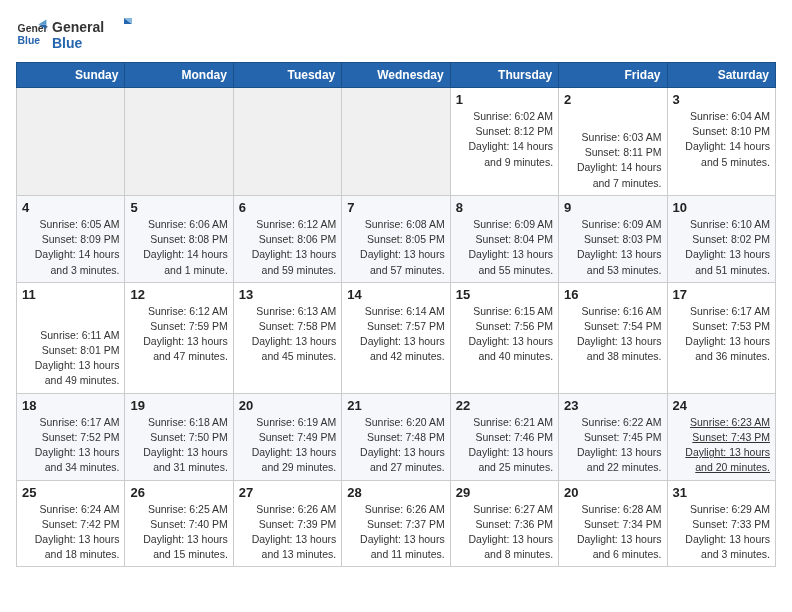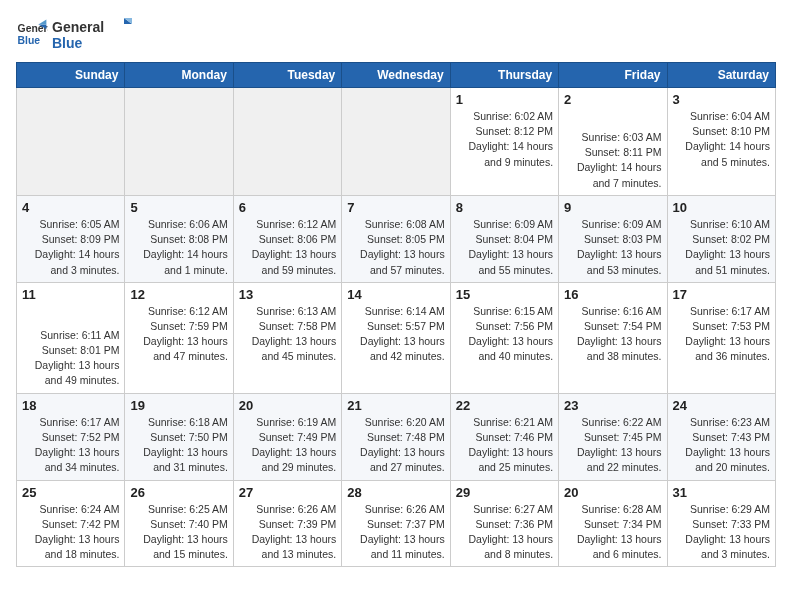--- a/index.html
+++ b/index.html
@@ -218,21 +218,21 @@
         <td>
           <span class="day-number">13</span>
           <div class="day-info" style="white-space: pre-line;">Sunrise: 6:13 AM
 Sunset: 7:58 PM
 Daylight: 13 hours
 and 45 minutes.</div>
         </td>
         <td>
           <span class="day-number">14</span>
           <div class="day-info" style="white-space: pre-line;">Sunrise: 6:14 AM
-Sunset: 5:57 PM
+Sunset: 7:57 PM
 Daylight: 13 hours
 and 42 minutes.</div>
         </td>
         <td>
           <span class="day-number">15</span>
           <div class="day-info" style="white-space: pre-line;">Sunrise: 6:15 AM
 Sunset: 7:56 PM
 Daylight: 13 hours
 and 40 minutes.</div>
         </td>
@@ -289,21 +289,21 @@
         </td>
         <td>
           <span class="day-number">23</span>
           <div class="day-info" style="white-space: pre-line;">Sunrise: 6:22 AM
 Sunset: 7:45 PM
 Daylight: 13 hours
 and 22 minutes.</div>
         </td>
         <td>
           <span class="day-number">24</span>
-          <div class="day-info" style="white-space: pre-line;">Sunrise: 6:23 AM
+          <div class="day-info" style="white-space: pre-line; text-decoration: underline;">Sunrise: 6:23 AM
 Sunset: 7:43 PM
 Daylight: 13 hours
 and 20 minutes.</div>
         </td>
       </tr>
       <tr>
         <td>
           <span class="day-number">25</span>
           <div class="day-info" style="white-space: pre-line;">Sunrise: 6:24 AM
 Sunset: 7:42 PM

